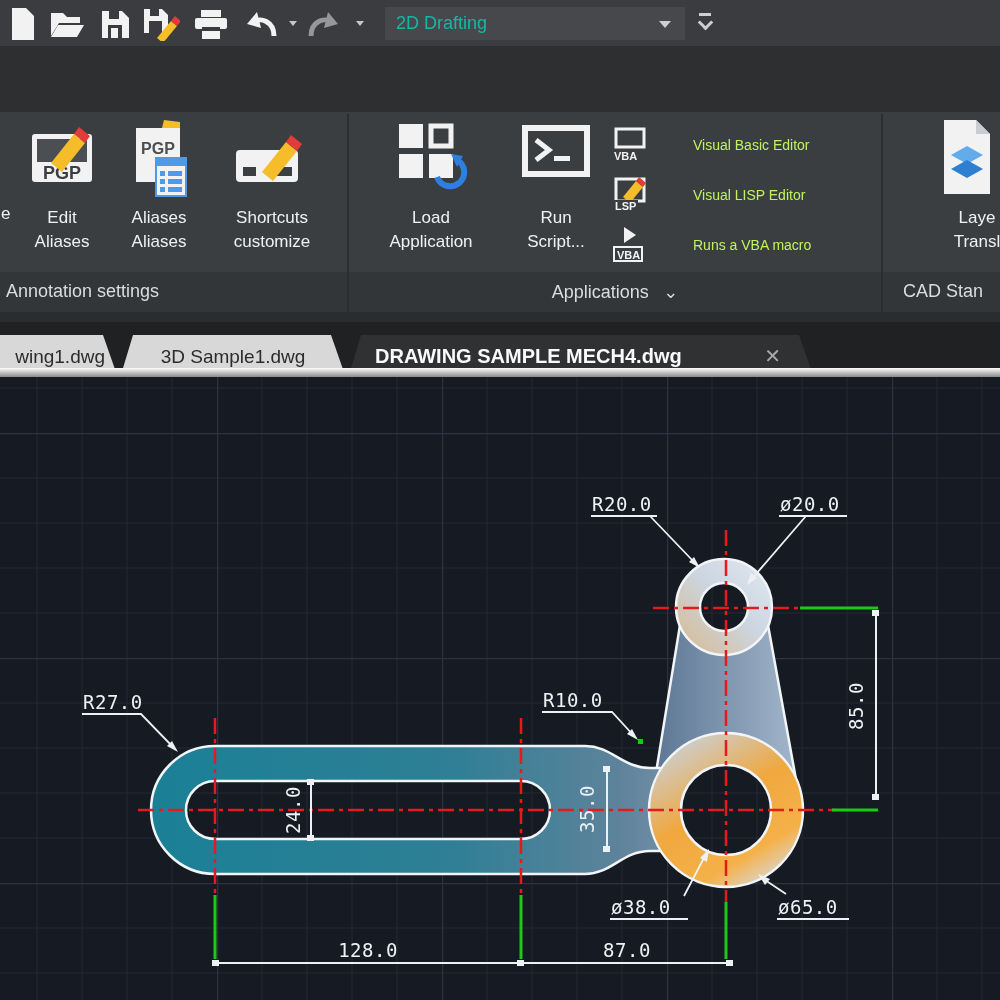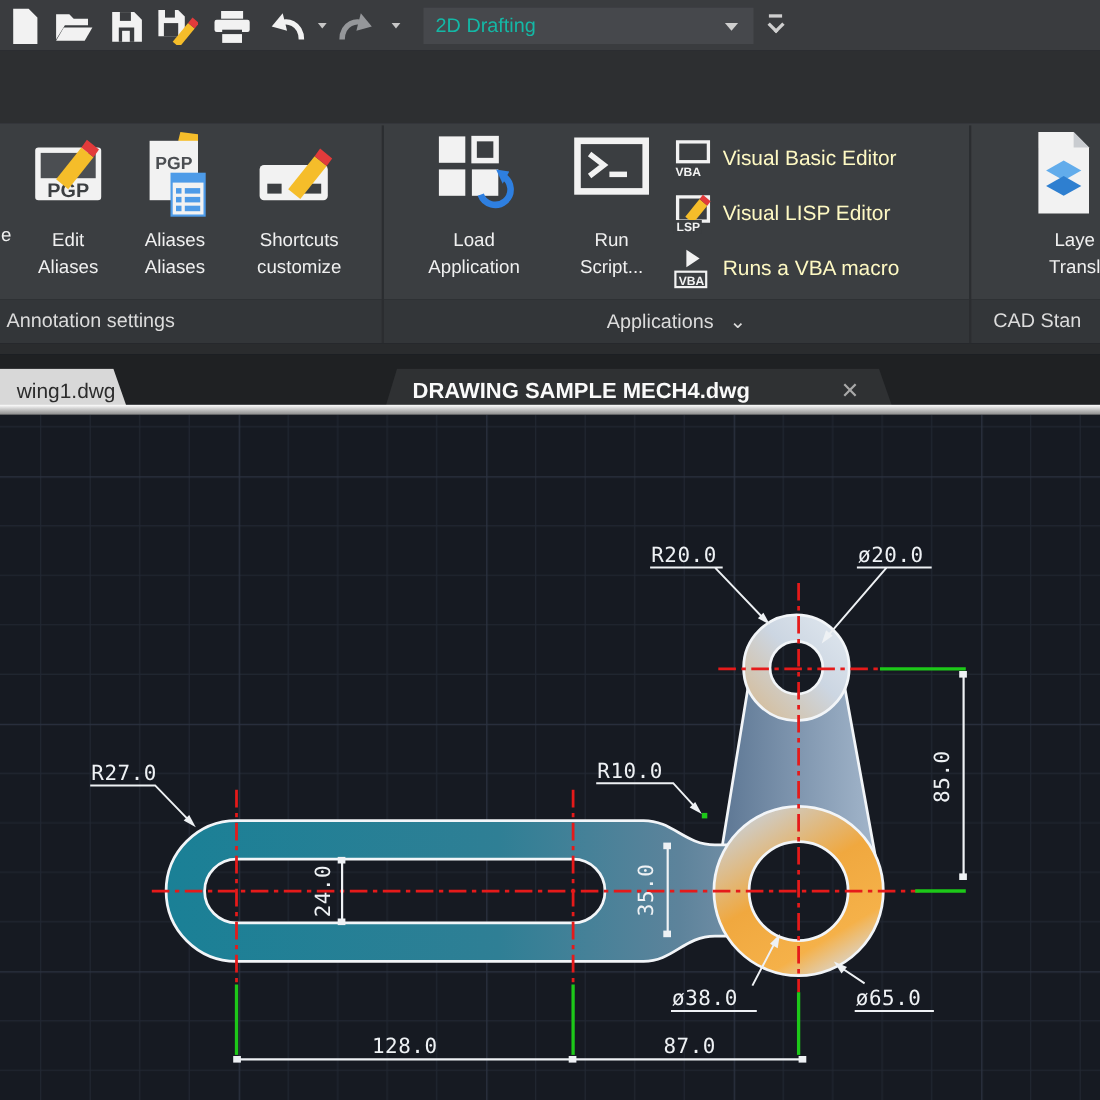--- a/index.html
+++ b/index.html
@@ -28,21 +28,21 @@
   .minichev{width:0;height:0;border-left:4px solid transparent;border-right:4px solid transparent;
     border-top:5px solid #c7c7c7;}
   .optbar{width:12px;height:3px;background:#cfcfcf;}
   .optchev{width:8px;height:8px;border-right:3px solid #cfcfcf;border-bottom:3px solid #cfcfcf;
     transform:rotate(45deg);margin-top:-1px;}
   
   .rtab{top:74px;font-size:19px;font-weight:600;color:#f5f5f5;cursor:default;}
   
   .bigbtn-label{font-size:17px;color:#f0f0f0;text-align:center;line-height:24px;}
   .rowbtn{display:flex;align-items:center;gap:9px;}
-  .rowbtn-label{font-size:19px;color:#fef9c3;white-space:nowrap;}
+  .rowbtn-label{font-size:14px;color:#bef264;white-space:nowrap;margin-left:36px;}
   .caption{font-size:18px;color:#dcdcdc;white-space:nowrap;}
   .vsep{top:114px;width:2px;height:196px;background:#2b2d30;}
   .edgechar{font-size:17px;color:#f0f0f0;}
   
   .ftab{top:335px;height:40px;line-height:43px;font-size:19px;white-space:nowrap;overflow:hidden;}
   .ftab-inactive{background:#d8d8d8;color:#2c2c2c;}
   .ftab-active{background:#2f3133;color:#fafafa;font-weight:bold;font-size:20px;}
   .closex{color:#a9a9a9;font-weight:normal;font-size:20px;}
   svg text{font-family:"DejaVu Sans Mono", monospace;}
   .icontext{font-family:"Liberation Sans", sans-serif;font-weight:bold;}
@@ -263,20 +263,23 @@
     <span class="abs caption" style="left:903px;top:9px">CAD Stan</span>
     <div class="abs vsep" style="left:347px;top:0;height:40px"></div>
     <div class="abs vsep" style="left:881px;top:0;height:40px"></div>
   </div>
 
   <div class="abs ribbongap"></div>
 
   <div class="abs filetabrow"></div>
   <div class="abs ftab ftab-inactive" style="left:0;width:118px;clip-path:polygon(0 0,103px 0,118px 43px,0 43px);text-align:right;padding-right:13px;box-sizing:border-box">
     <span>wing1.dwg</span>
+  </div>
+  <div class="abs ftab ftab-inactive" style="left:120px;width:226px;clip-path:polygon(13px 0,211px 0,226px 43px,0 43px);text-align:center">
+    <span>3D Sample1.dwg</span>
   </div>
   <div class="abs ftab ftab-active" style="left:348px;width:466px;clip-path:polygon(13px 0,451px 0,466px 43px,0 43px);padding-left:27px;box-sizing:border-box">
     <span>DRAWING SAMPLE MECH4.dwg</span>
     <span class="abs closex" style="right:33px;top:0">✕</span>
   </div>
   <div class="abs lightstrip"></div>
 
   <div class="abs canvas">
     <svg width="1000" height="623" viewBox="0 377 1000 623">
       <defs>

